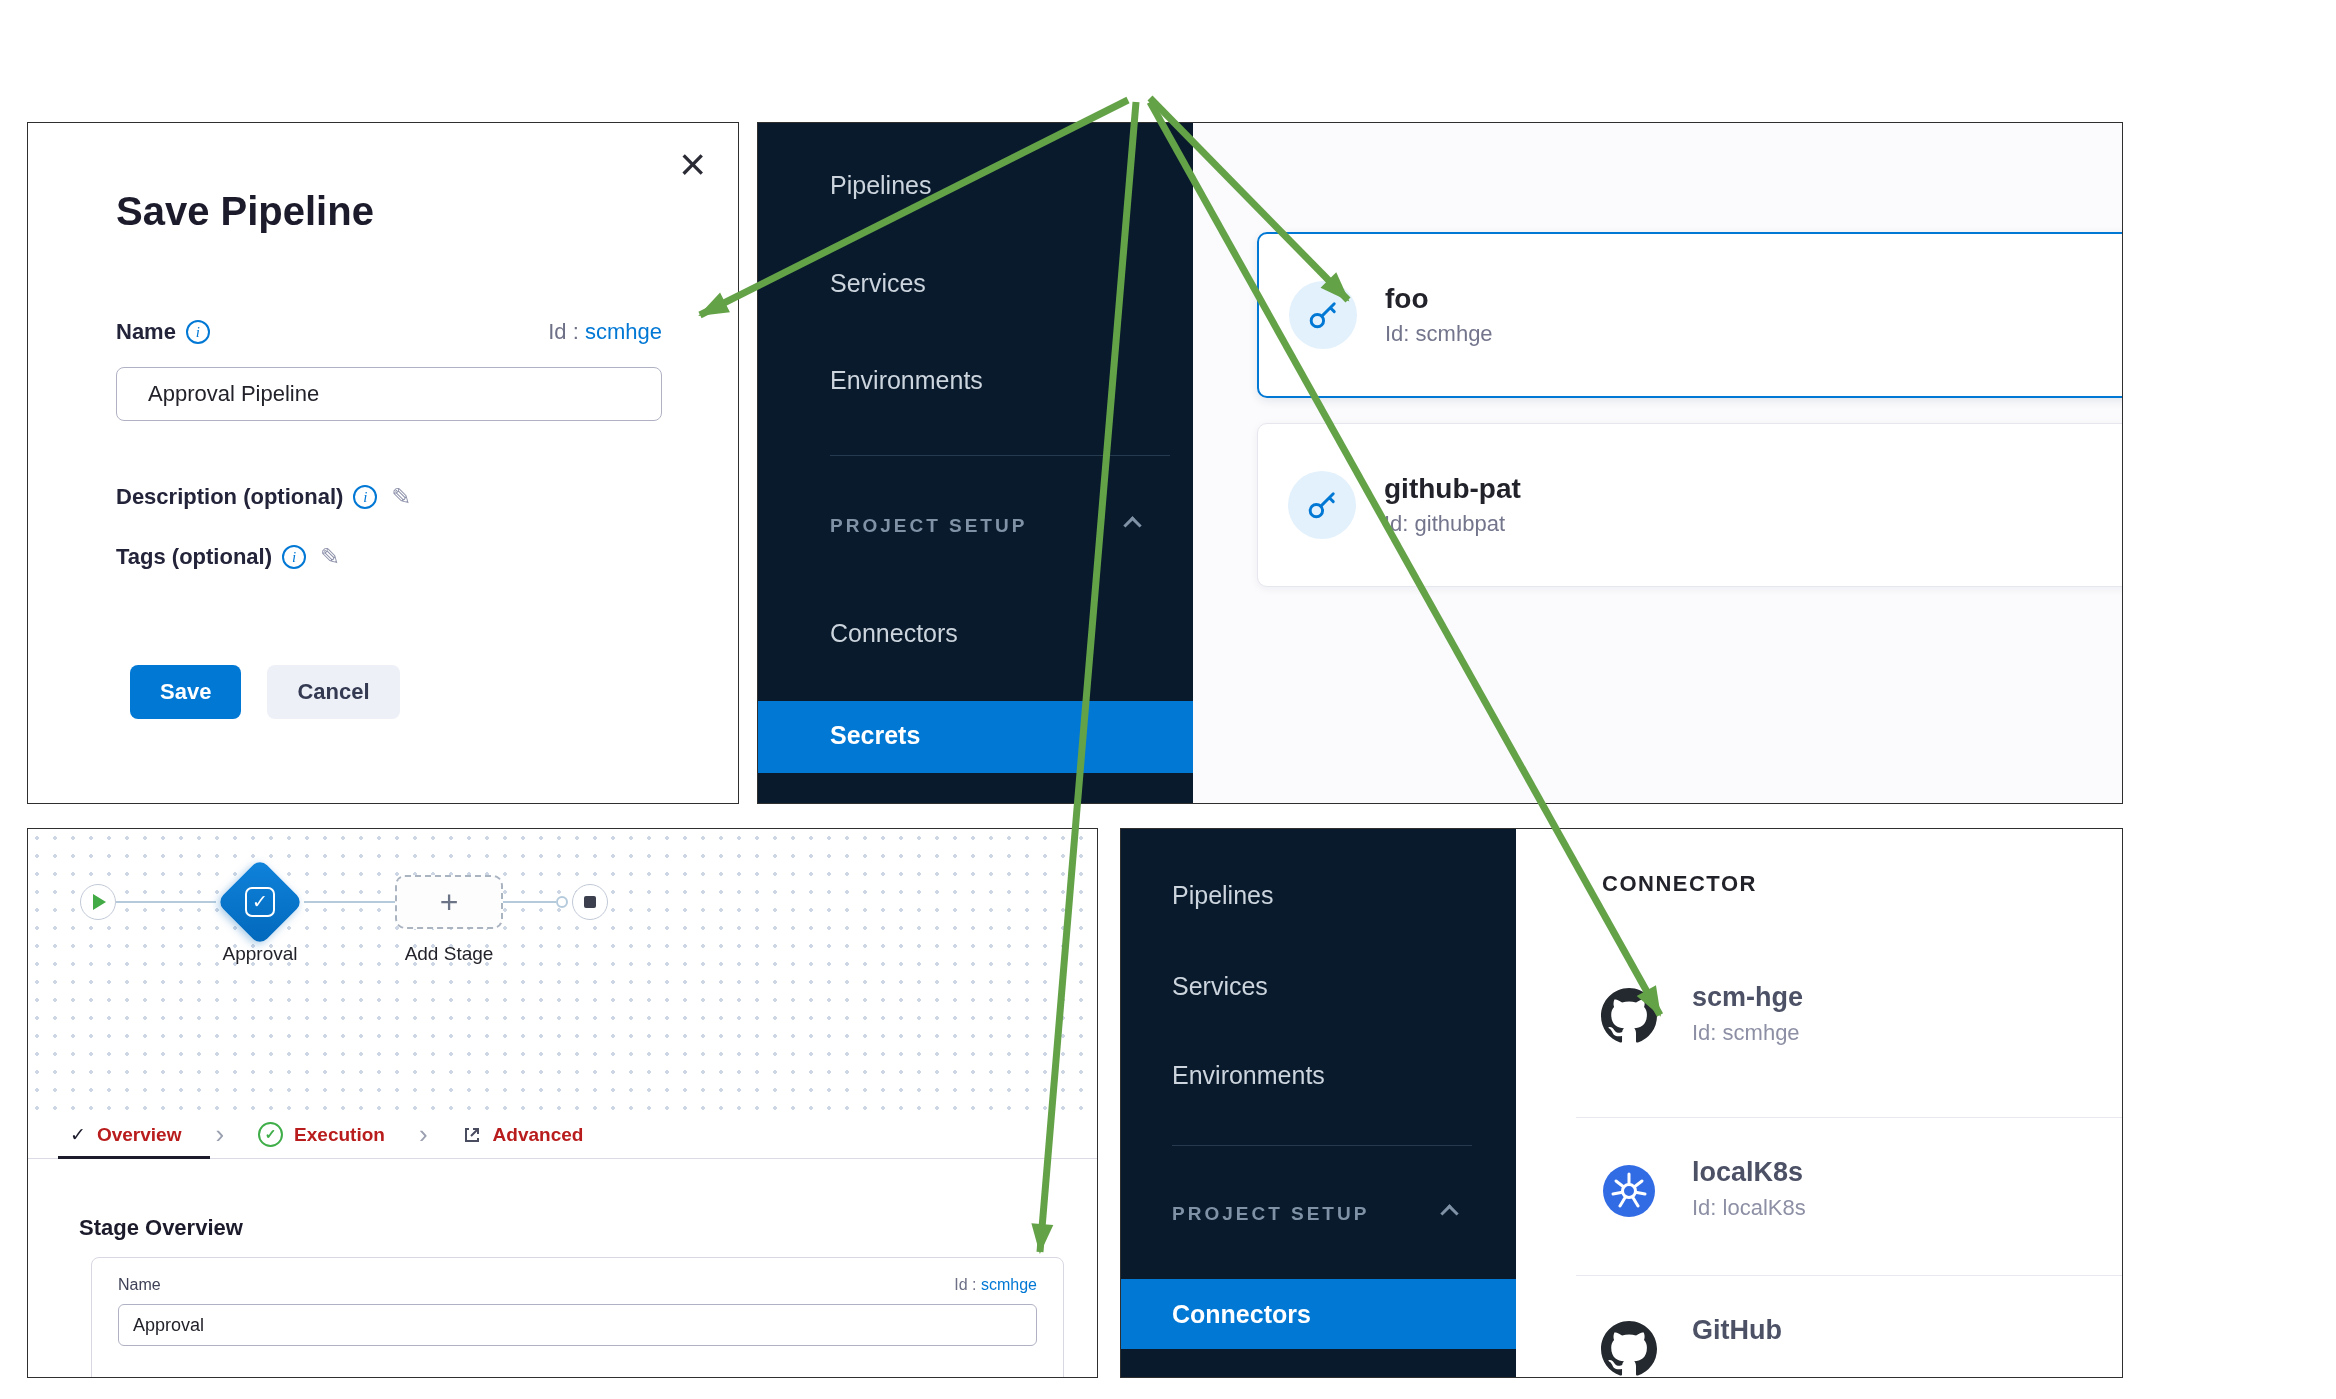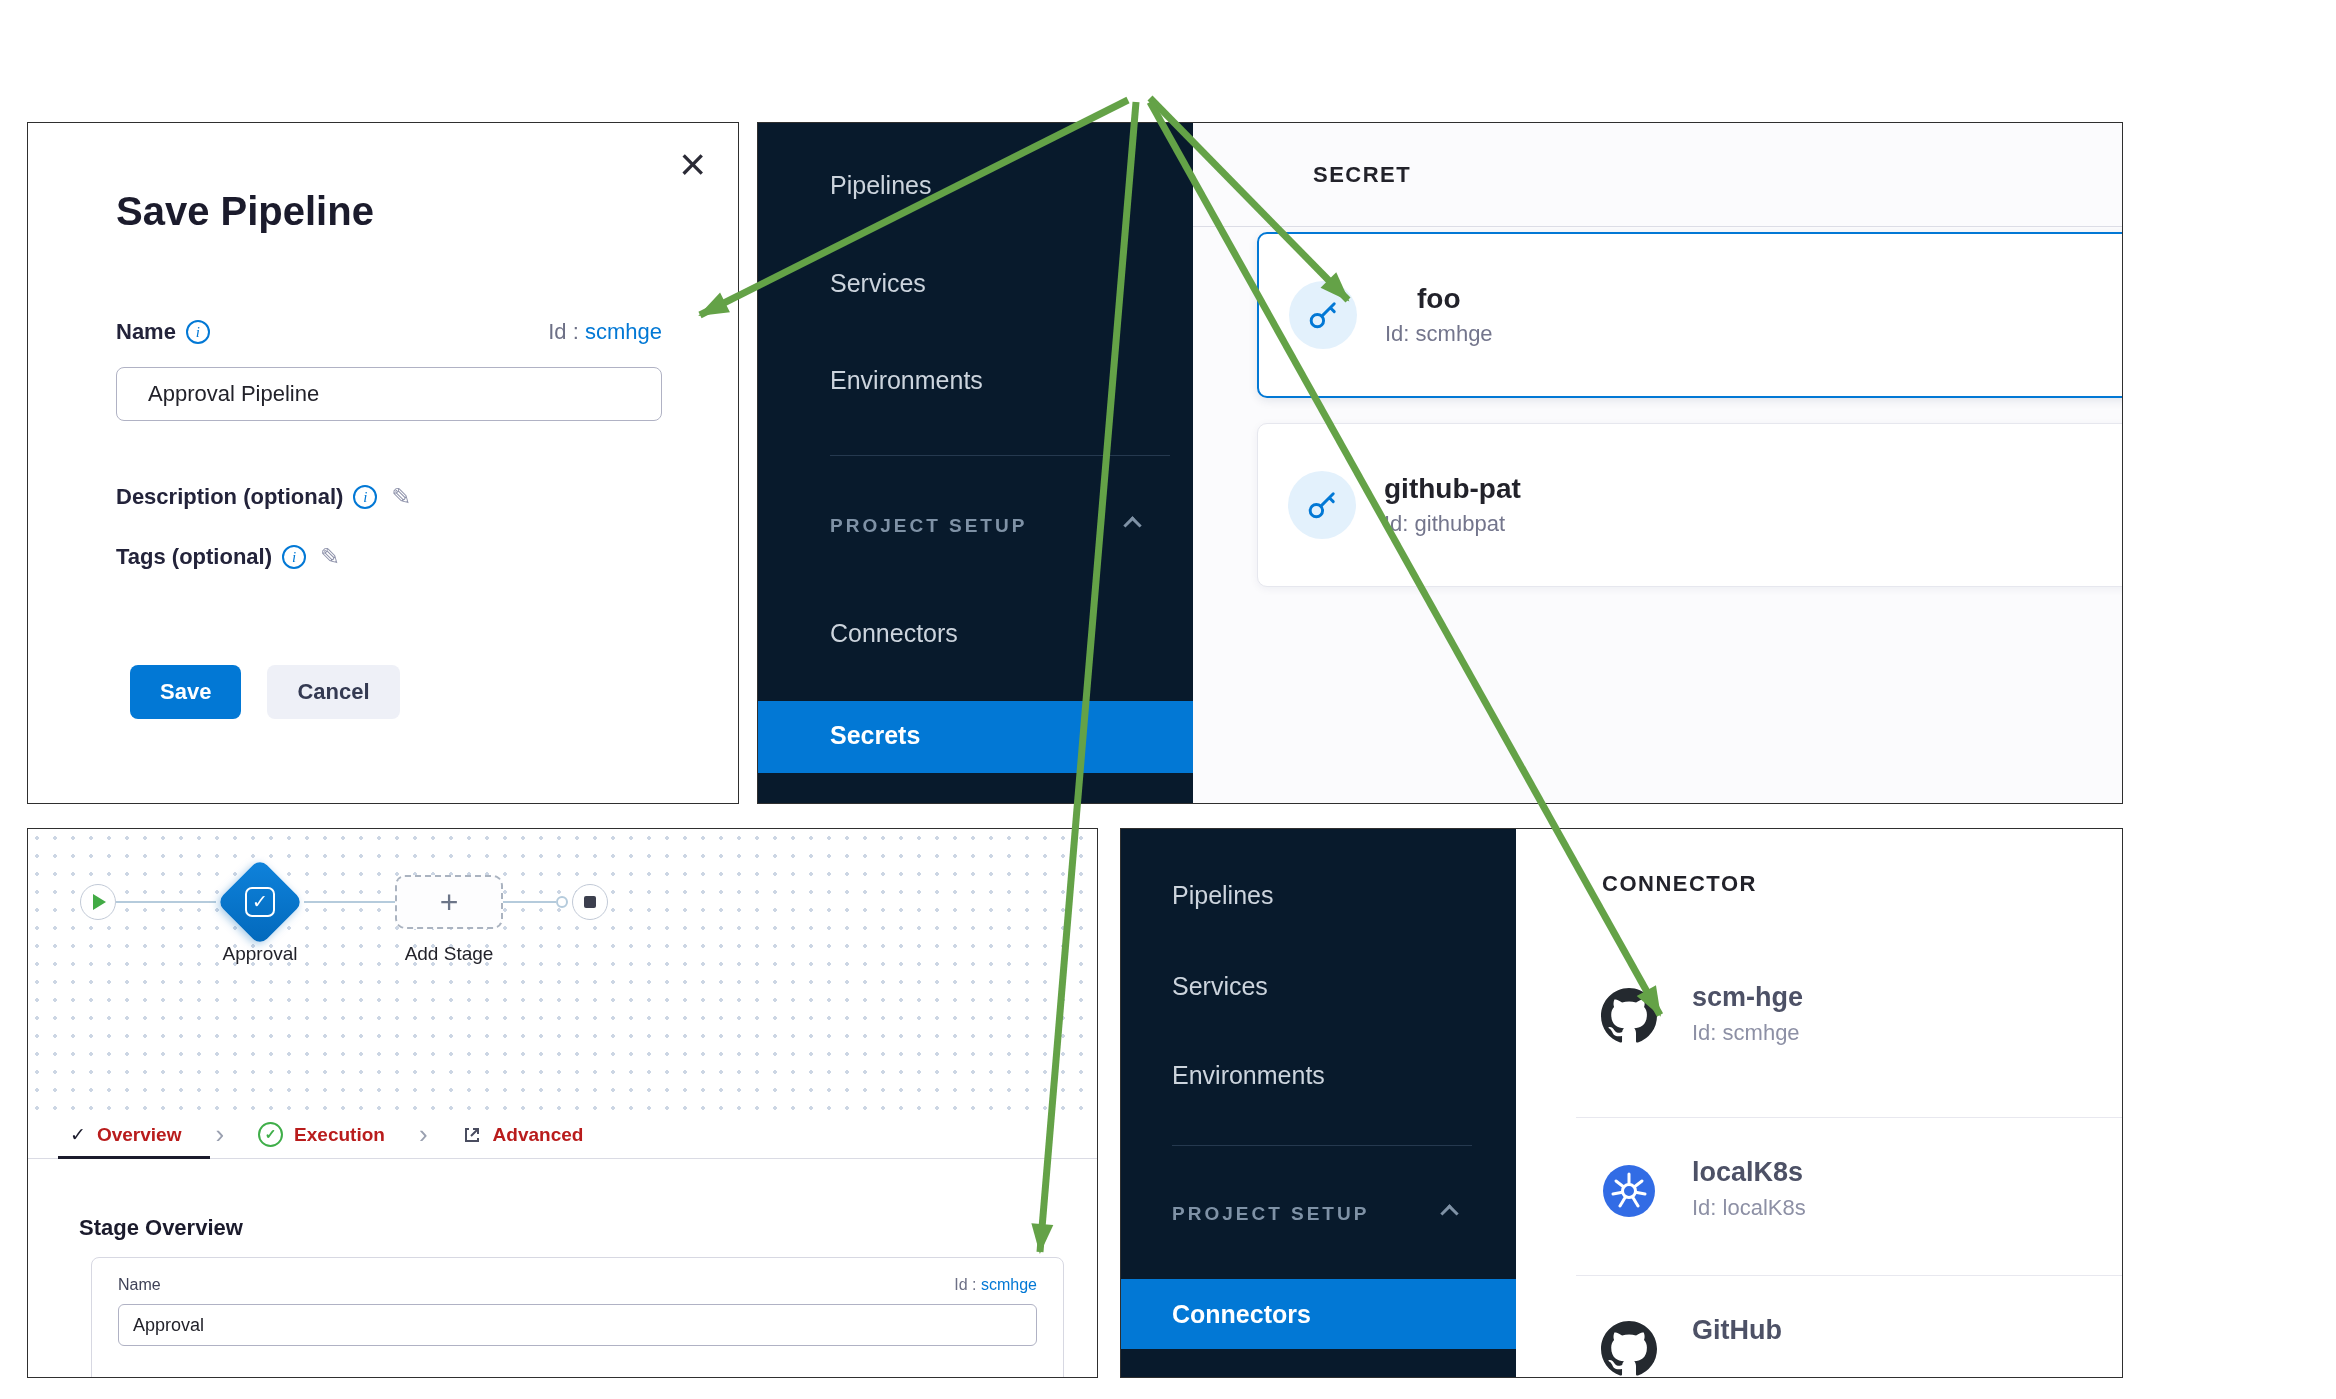--- a/index.html
+++ b/index.html
@@ -63,21 +63,21 @@
   .p2-chev { left:368px; top:396px; }
   .p2-conn { left:72px; top:496px; }
   .p2-active { top:578px; height:72px; line-height:68px; padding-left:72px; }
   .p2-content { position:absolute; left:435px; right:0; top:0; bottom:0; background:#fbfbfd; }
   .content-header { position:absolute; left:0; right:0; top:0; height:104px;
     border-bottom:1px solid #dcdde6; }
   .content-header span { position:absolute; left:120px; top:0; line-height:104px;
     font-size:22px; font-weight:700; letter-spacing:1.5px; color:#22222a; }
   .secret-card { position:absolute; left:64px; right:-24px; background:#fff; border-radius:10px; }
   .card-foo { top:109px; height:166px; border:2px solid #0278d5;
-    box-shadow:0 3px 10px rgba(20,40,80,.10);text-align:center; }
+    box-shadow:0 3px 10px rgba(20,40,80,.10); }
   .card-pat { top:300px; height:164px; border:1px solid #e6e7ee;
     box-shadow:0 2px 8px rgba(20,40,80,.06); }
   .key-badge { position:absolute; left:30px; top:50%; transform:translateY(-50%);
     width:68px; height:68px; border-radius:50%; background:#e3f1fc;
     display:flex; align-items:center; justify-content:center; }
   .card-texts { position:absolute; left:126px; top:50%; transform:translateY(-50%); }
   .card-name { font-size:28px; font-weight:700; color:#22222a; }
   .card-id { font-size:22px; color:#73758c; margin-top:6px; }
 
   
@@ -203,23 +203,20 @@
       <span class="side-item p2-i1">Services</span>
       <span class="side-item p2-i2">Environments</span>
       <span class="side-divider p2-div"></span>
       <span class="side-section p2-sec">PROJECT SETUP</span>
       <span class="chev-up p2-chev"></span>
       <span class="side-item p2-conn">Connectors</span>
       <div class="active-item p2-active">Secrets</div>
     </div>
 
     <div class="p2-content">
-      <div class="content-header">
-        <span>SECRET</span>
-      </div>
 
       <div class="secret-card card-foo">
         <span class="key-badge">
           <svg viewBox="0 0 32 32" width="36" height="36" fill="none" stroke="#0278d5" stroke-width="2.6" stroke-linecap="round">
             <circle cx="11" cy="21" r="5.5"></circle>
             <path d="M15 17 L26 6 M22.5 9.5 L26 13"></path>
           </svg>
         </span>
         <span class="card-texts">
           <div class="card-name">foo</div>

